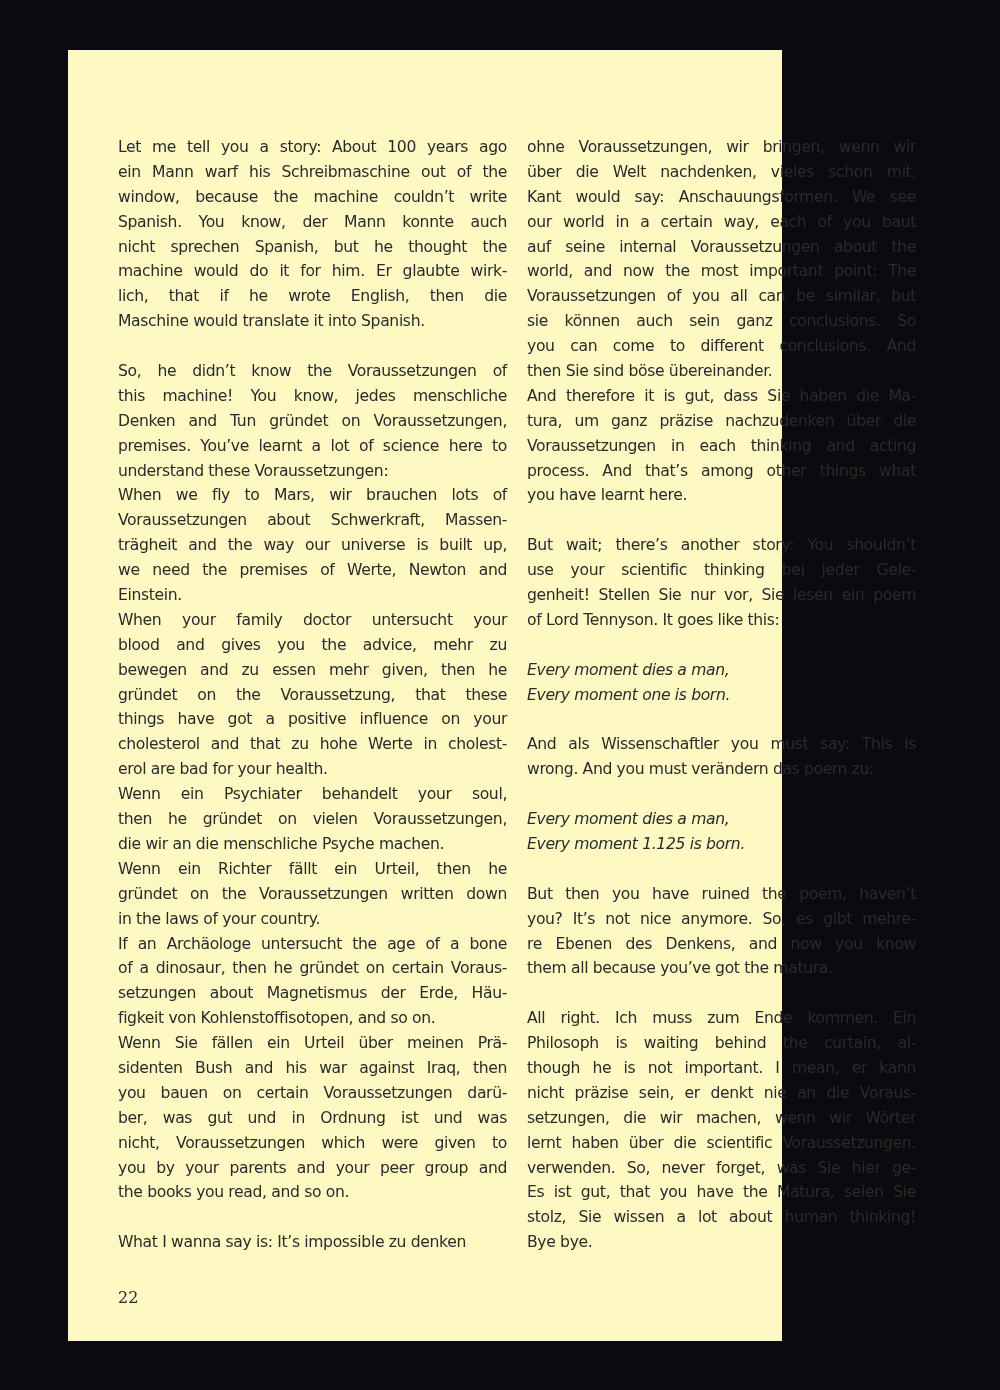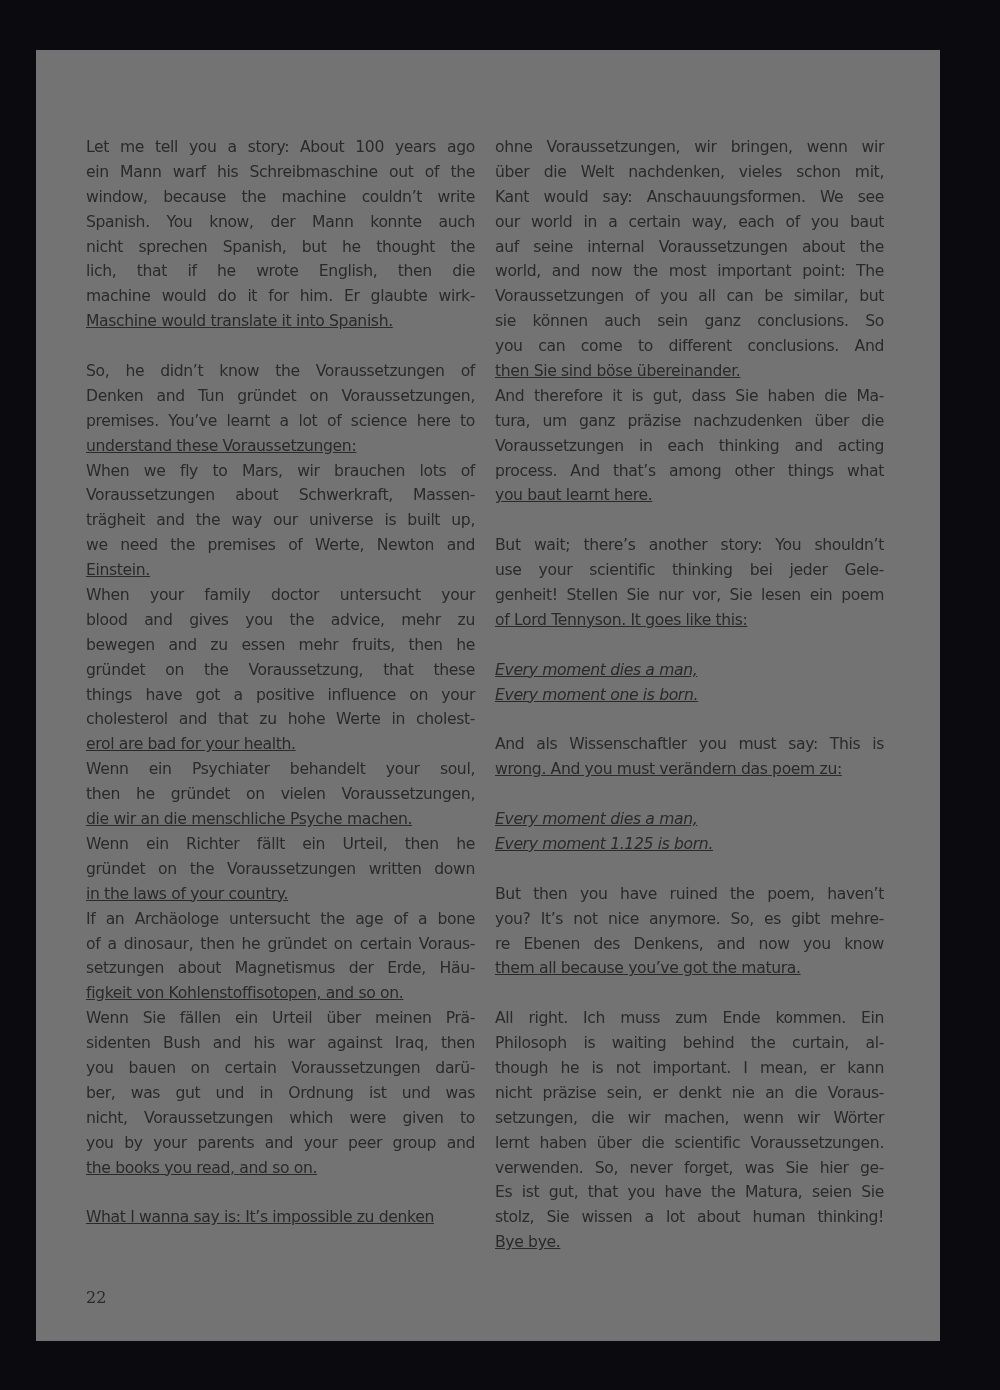--- a/index.html
+++ b/index.html
@@ -5,25 +5,25 @@
   html, body {
     margin: 0;
     padding: 0;
     width: 1000px;
     height: 1390px;
     background: #0b0b0f;
     overflow: hidden;
   }
   .page {
     position: absolute;
-    left: 36px;
+    left: 68px;
     top: 50px;
-    width: 904px;
+    width: 714px;
     height: 1291px;
-    background: #737373;
+    background: #fef9c3;
   }
   .col {
     position: absolute;
     top: 85px;
     width: 389px;
     font-family: "DejaVu Sans", sans-serif;
     font-size: 15.6px;
     line-height: 24.9px;
     color: #2a2a2a;
     letter-spacing: -0.35px;
@@ -32,21 +32,20 @@
   .col-right { left: 459px; }
   .line {
     display: block;
     white-space: nowrap;
     text-align: justify;
     text-align-last: justify;
     height: 24.9px;
   }
   .line.last {
     text-align-last: left;
-    text-decoration: underline;
   }
   .gap {
     display: block;
     height: 24.9px;
   }
   .italic {
     font-style: italic;
   }
   .page-number {
     position: absolute;
@@ -61,42 +60,43 @@
 <body>
 
 <div class="page">
   <div class="col col-left" id="col-left">
       <div>
         <span class="line">Let me tell you a story: About 100 years ago</span>
         <span class="line">ein Mann warf his Schreibmaschine out of the</span>
         <span class="line">window, because the machine couldn’t write</span>
         <span class="line">Spanish. You know, der Mann konnte auch</span>
         <span class="line">nicht sprechen Spanish, but he thought the</span>
+        <span class="line">machine would do it for him. Er glaubte wirk-</span>
         <span class="line">lich, that if he wrote English, then die</span>
-        <span class="line">machine would do it for him. Er glaubte wirk-</span>
         <span class="line last">Maschine would translate it into Spanish.</span>
       </div>
       <div class="gap"></div>
       <div>
         <span class="line">So, he didn’t know the Voraussetzungen of</span>
+        <span class="line">this machine! You know, jedes menschliche</span>
         <span class="line">Denken and Tun gründet on Voraussetzungen,</span>
         <span class="line">premises. You’ve learnt a lot of science here to</span>
         <span class="line last">understand these Voraussetzungen:</span>
       </div>
       <div>
         <span class="line">When we fly to Mars, wir brauchen lots of</span>
         <span class="line">Voraussetzungen about Schwerkraft, Massen-</span>
         <span class="line">trägheit and the way our universe is built up,</span>
         <span class="line">we need the premises of Werte, Newton and</span>
         <span class="line last">Einstein.</span>
       </div>
       <div>
         <span class="line">When your family doctor untersucht your</span>
         <span class="line">blood and gives you the advice, mehr zu</span>
-        <span class="line">bewegen and zu essen mehr fruits, then he</span>
+        <span class="line">bewegen and zu essen mehr given, then he</span>
         <span class="line">gründet on the Voraussetzung, that these</span>
         <span class="line">things have got a positive influence on your</span>
         <span class="line">cholesterol and that zu hohe Werte in cholest-</span>
         <span class="line last">erol are bad for your health.</span>
       </div>
       <div>
         <span class="line">Wenn ein Psychiater behandelt your soul,</span>
         <span class="line">then he gründet on vielen Voraussetzungen,</span>
         <span class="line last">die wir an die menschliche Psyche machen.</span>
       </div>
@@ -136,21 +136,21 @@
         <span class="line">Voraussetzungen of you all can be similar, but</span>
         <span class="line">sie können auch sein ganz conclusions. So</span>
         <span class="line">you can come to different conclusions. And</span>
         <span class="line last">then Sie sind böse übereinander.</span>
       </div>
       <div>
         <span class="line">And therefore it is gut, dass Sie haben die Ma-</span>
         <span class="line">tura, um ganz präzise nachzudenken über die</span>
         <span class="line">Voraussetzungen in each thinking and acting</span>
         <span class="line">process. And that’s among other things what</span>
-        <span class="line last">you baut learnt here.</span>
+        <span class="line last">you have learnt here.</span>
       </div>
       <div class="gap"></div>
       <div>
         <span class="line">But wait; there’s another story: You shouldn’t</span>
         <span class="line">use your scientific thinking bei jeder Gele-</span>
         <span class="line">genheit! Stellen Sie nur vor, Sie lesen ein poem</span>
         <span class="line last">of Lord Tennyson. It goes like this:</span>
       </div>
       <div class="gap"></div>
       <div class="italic">

